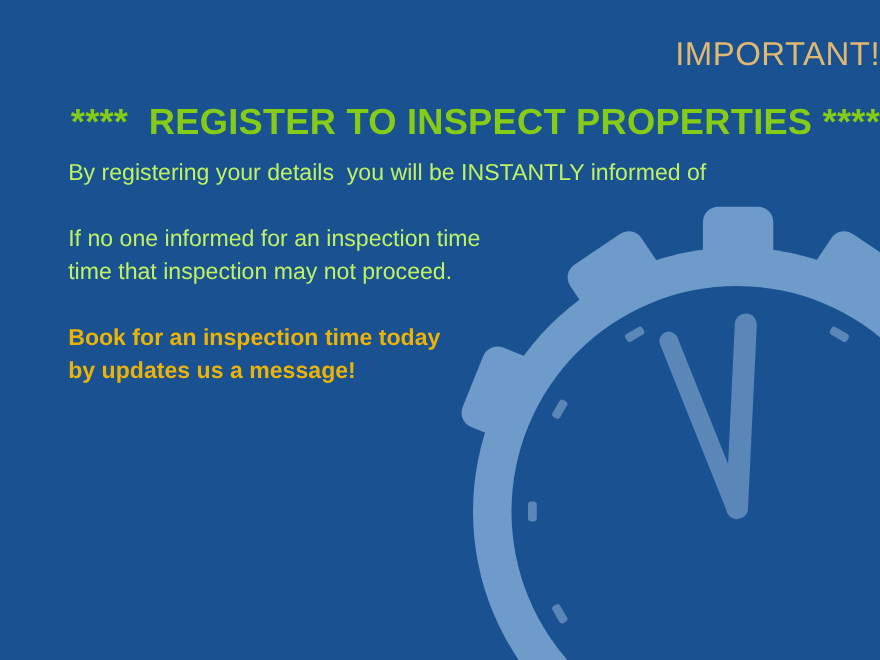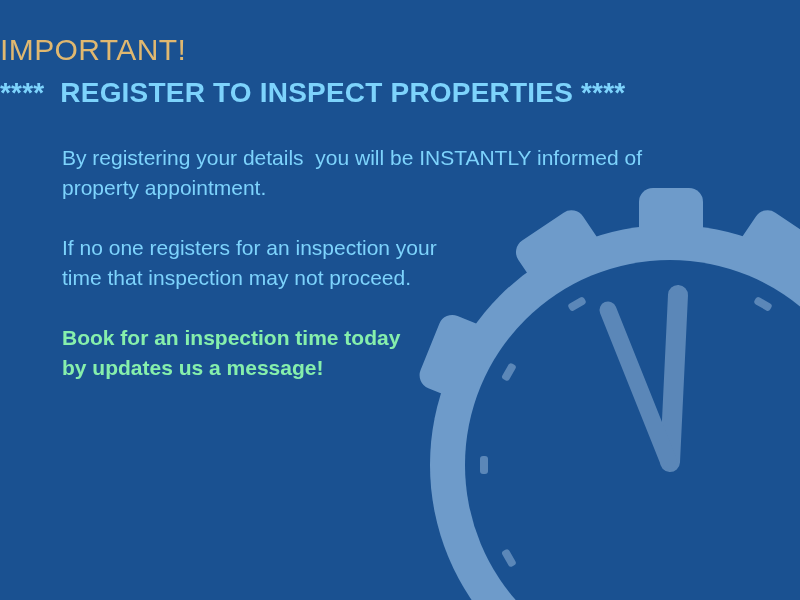--- a/index.html
+++ b/index.html
@@ -39,62 +39,62 @@
     top: 0;
     width: 800px;
     height: 600px;
   }
 
   .headline-block {
     position: absolute;
     left: 0;
     top: 30px;
     width: 800px;
-    text-align: left;
+    text-align: right;
   }
   .headline-1 {
     color: #e0b870;
     font-size: 30px;
     font-weight: 400;
     line-height: 40px;
     letter-spacing: 0.4px;
     white-space: pre;
   }
   .headline-2 {
-    color: #7dd3fc;
-    font-size: 28px;
+    color: #84cc16;
+    font-size: 33px;
     font-weight: 700;
     line-height: 42px;
     letter-spacing: 0.2px;
     white-space: pre;
-    margin-top: 2px;
+    margin-top: 20px;
   }
 
   .body-block {
     position: absolute;
     left: 62px;
     top: 143px;
     width: 660px;
   }
   .para {
     margin: 0;
     padding: 0;
   }
   .line {
-    color: #7dd3fc;
+    color: #bef264;
     font-size: 21px;
     font-weight: 400;
     line-height: 30px;
     white-space: pre;
   }
   .para-gap {
     height: 30px;
   }
   .line-gold {
-    color: #86efac;
+    color: #eab308;
     font-size: 21px;
     font-weight: 700;
     line-height: 30px;
     white-space: pre;
   }
 </style>
 </head>
 <body>
 
 <div class="slide">
@@ -176,27 +176,26 @@
 
     <div class="headline-block">
       <div class="headline-1">IMPORTANT!</div>
       <div class="headline-2">****  REGISTER TO INSPECT PROPERTIES ****</div>
     </div>
 
     <div class="body-block">
 
       <div class="para">
         <div class="line">By registering your details  you will be INSTANTLY informed of</div>
-        <div class="line">property appointment.</div>
       </div>
 
       <div class="para-gap"></div>
 
       <div class="para">
-        <div class="line">If no one registers for an inspection your</div>
+        <div class="line">If no one informed for an inspection time</div>
         <div class="line">time that inspection may not proceed.</div>
       </div>
 
       <div class="para-gap"></div>
 
       <div class="para">
         <div class="line-gold">Book for an inspection time today</div>
         <div class="line-gold">by updates us a message!</div>
       </div>
 

